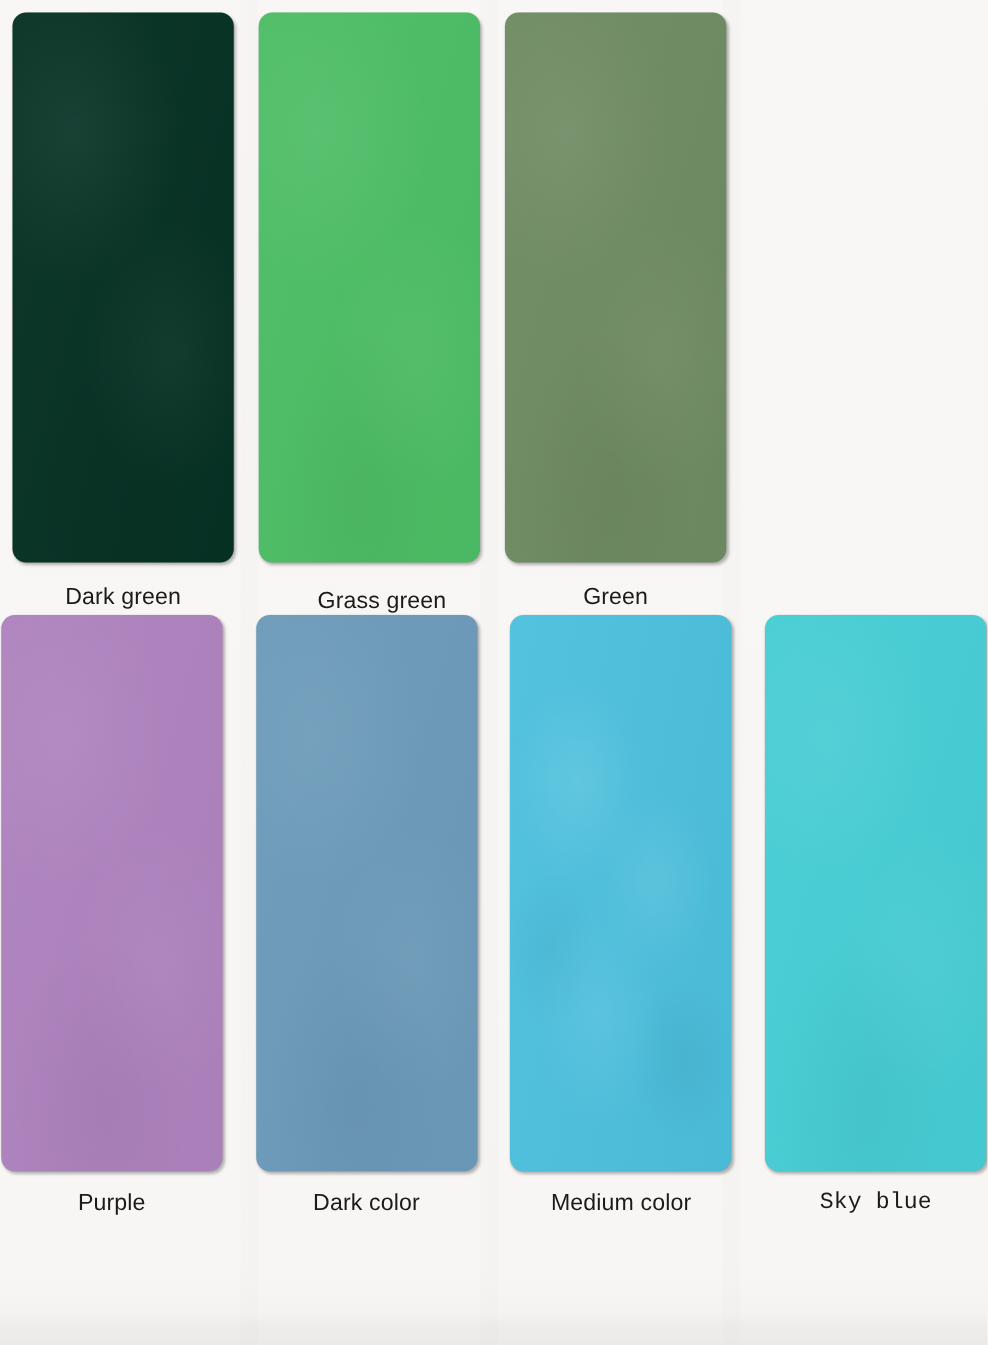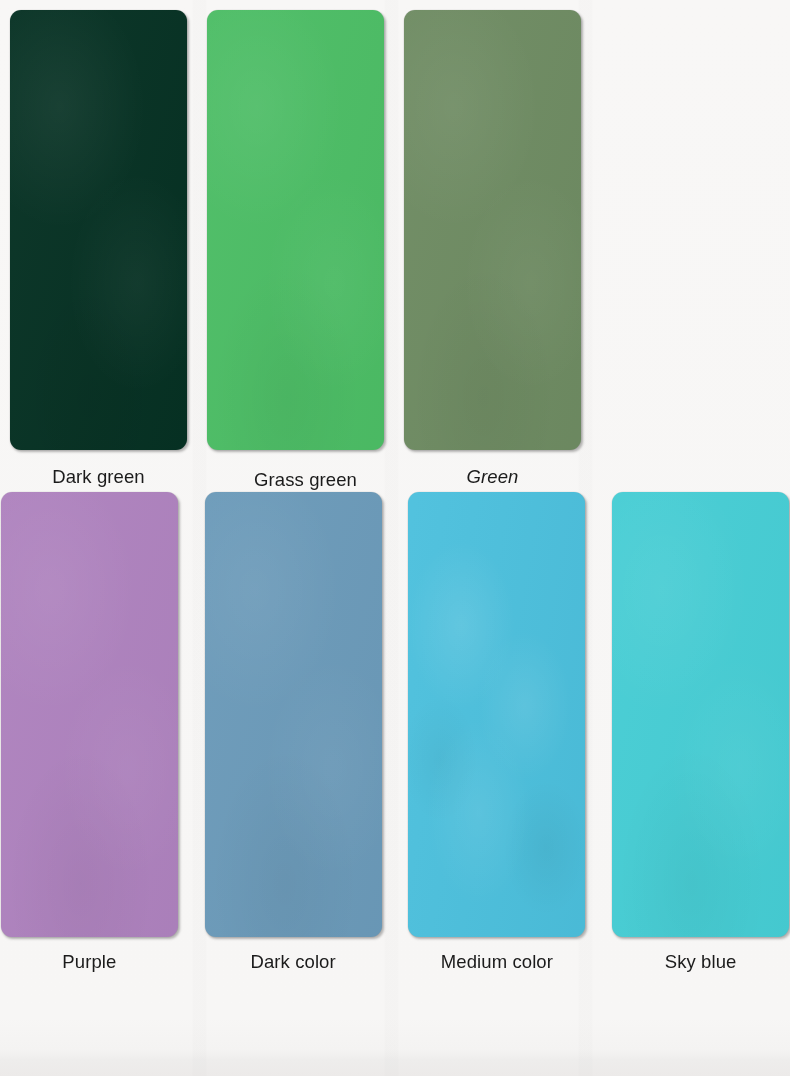--- a/index.html
+++ b/index.html
@@ -125,21 +125,21 @@
       <div class="label" style="color: rgb(27, 27, 27);">Dark green</div>
     </div>
 
     <div class="cell">
       <div class="swatch" style="background: rgb(76, 189, 101);"></div>
       <div class="label nudged" style="color: rgb(27, 27, 27);">Grass green</div>
     </div>
 
     <div class="cell">
       <div class="swatch" style="background: rgb(110, 139, 98);"></div>
-      <div class="label" style="color: rgb(27, 27, 27); font-style: italic;">Green</div>
+      <div class="label" style="color: rgb(27, 27, 27);">Green</div>
     </div>
 
 
   </div>
 
   <div class="row" id="row-1">
 
     <div class="cell">
       <div class="swatch" style="background: rgb(174, 130, 190);"></div>
       <div class="label" style="color: rgb(27, 27, 27);">Purple</div>
@@ -150,18 +150,18 @@
       <div class="label" style="color: rgb(27, 27, 27);">Dark color</div>
     </div>
 
     <div class="cell">
       <div class="swatch mottled" style="background: rgb(76, 192, 221);"></div>
       <div class="label" style="color: rgb(27, 27, 27);">Medium color</div>
     </div>
 
     <div class="cell">
       <div class="swatch" style="background: rgb(70, 205, 212);"></div>
-      <div class="label" style="color: rgb(27, 27, 27);">Sky blue</div>
+      <div class="label" style="color: rgb(27, 27, 27); font-family: Liberation Mono, monospace;">Sky blue</div>
     </div>
 
   </div>
 
 </div>
 
 </body></html>

